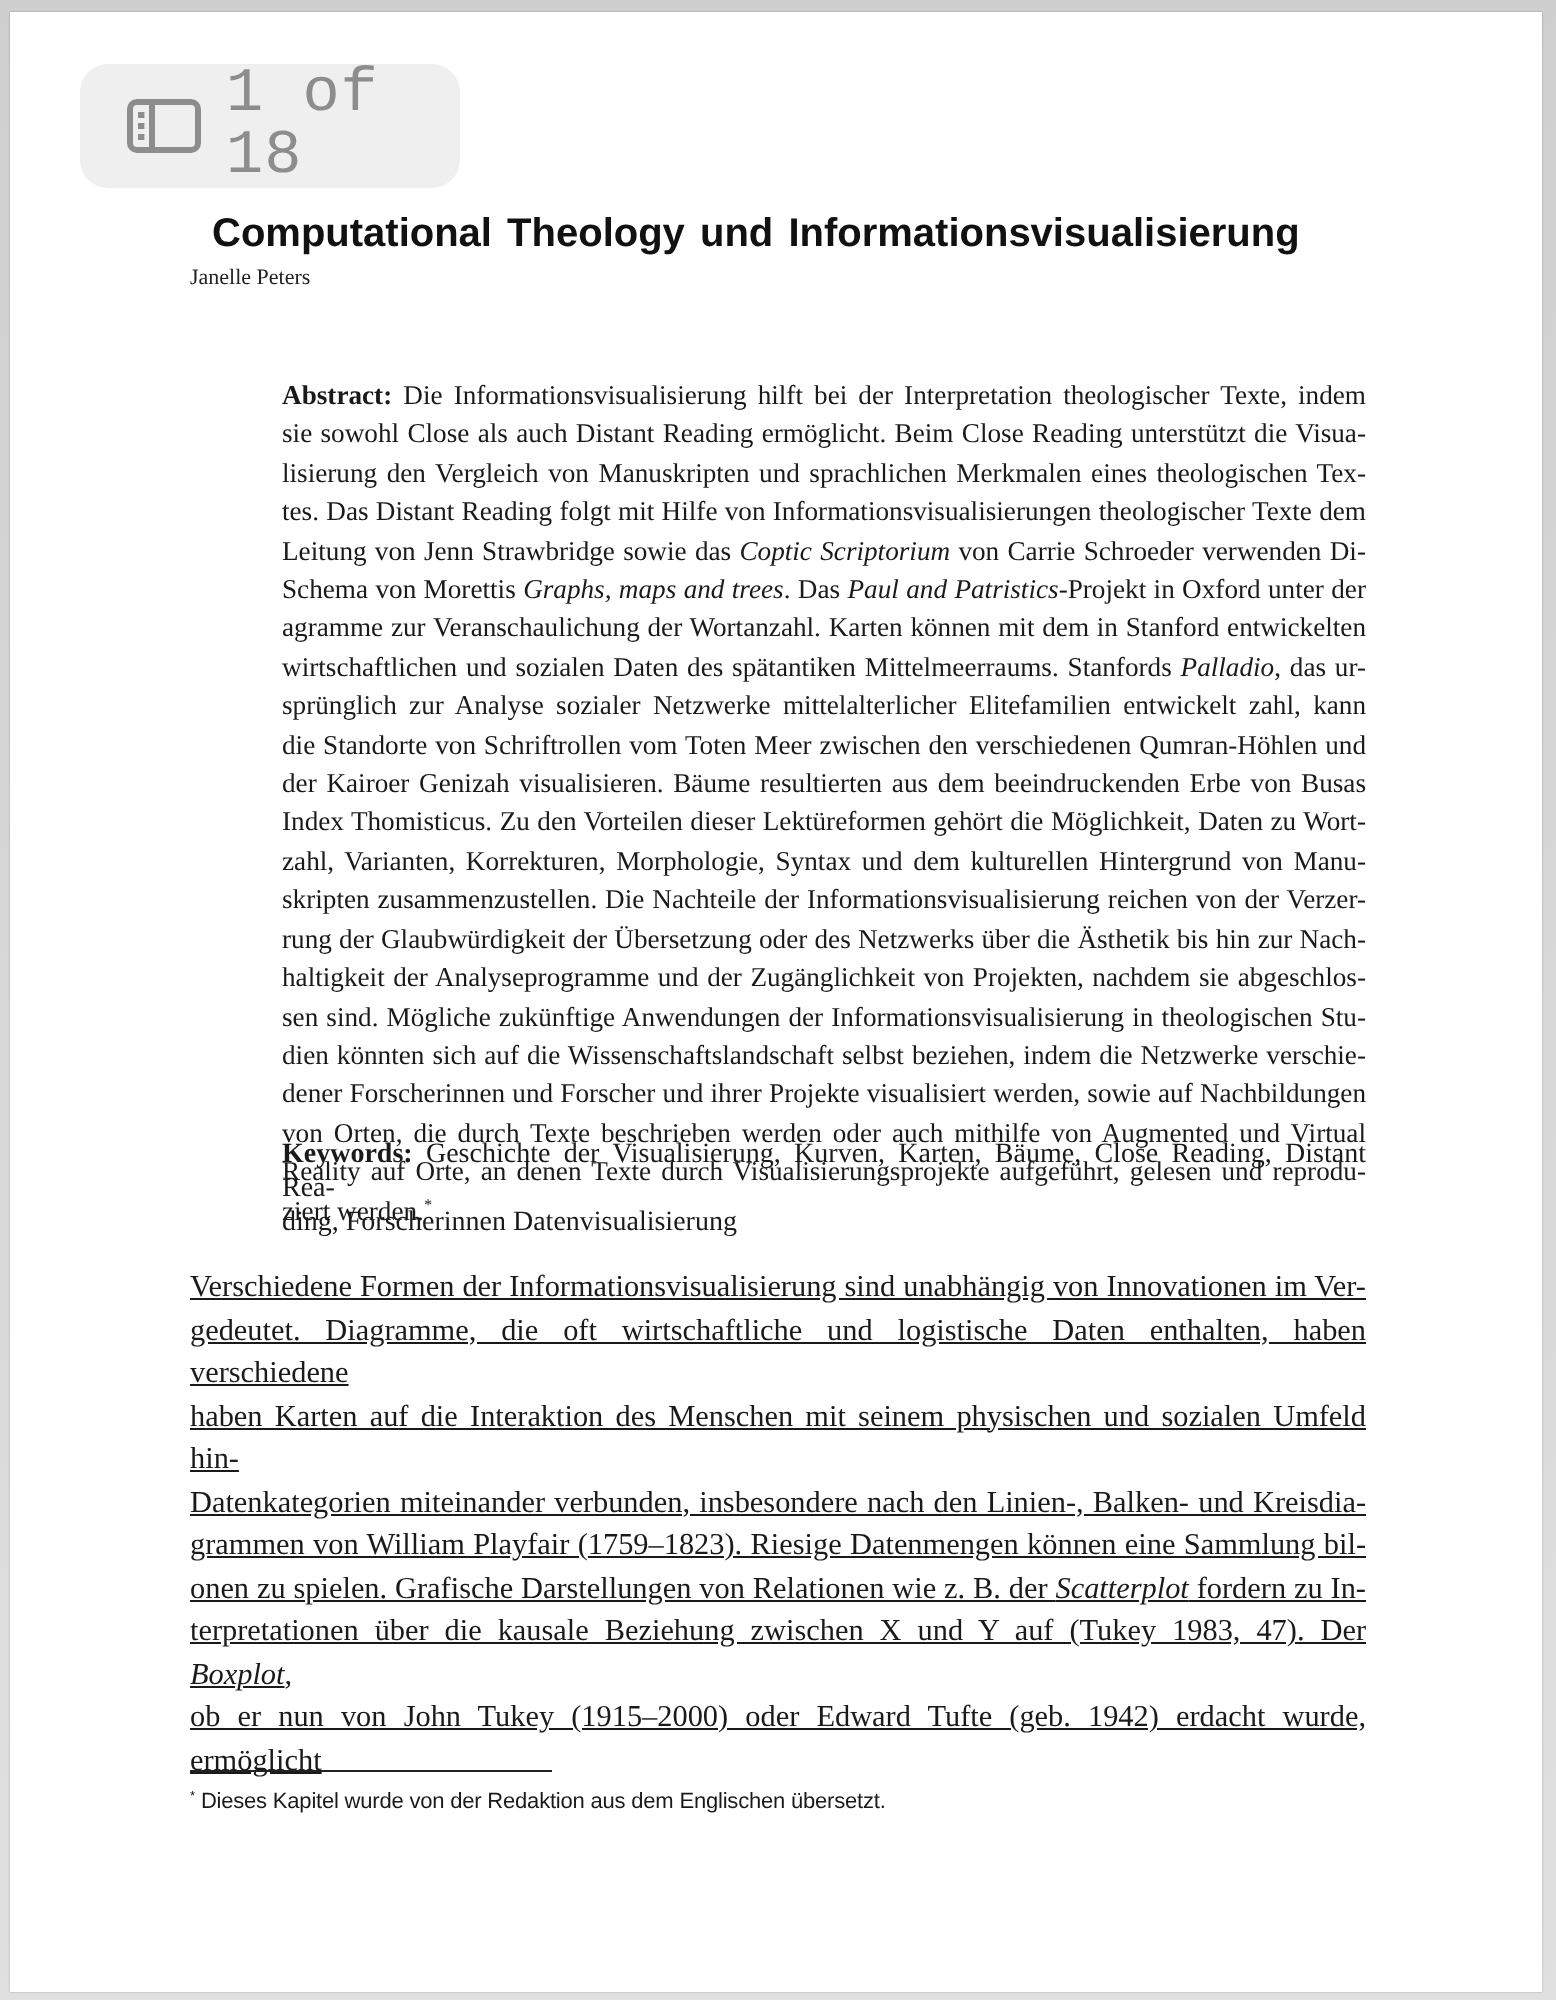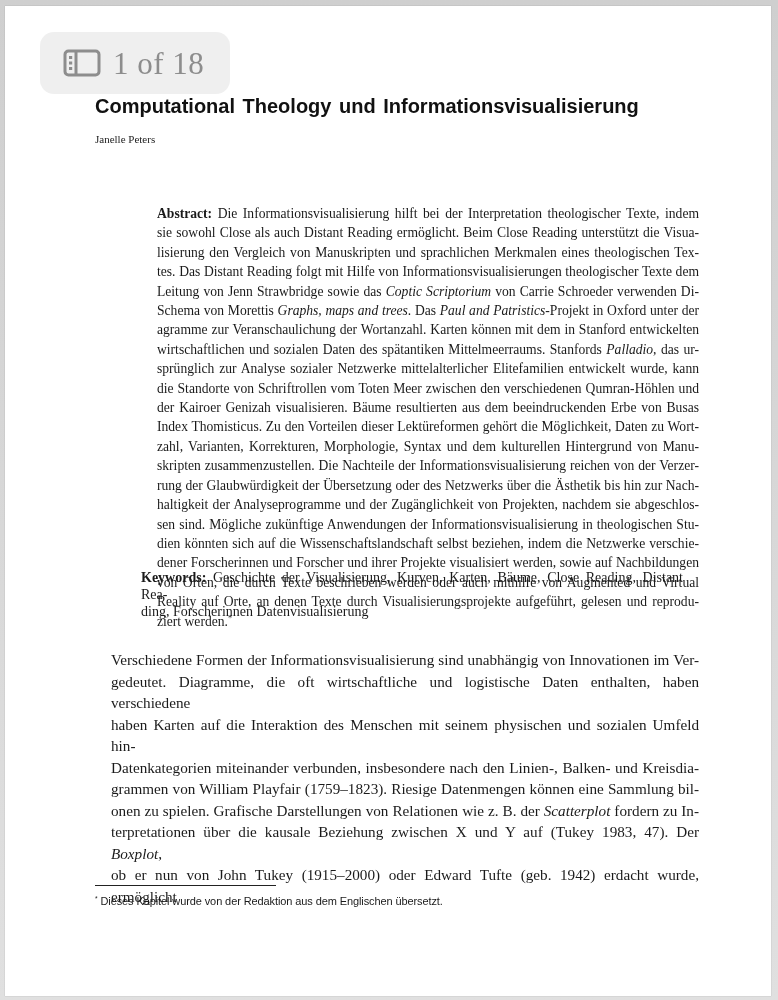--- a/index.html
+++ b/index.html
@@ -40,37 +40,37 @@
     box-sizing: border-box;
     z-index: 5;
   }
   .page-badge .sidebar-icon {
     width: 38px;
     height: 28px;
     margin-right: 12px;
     display: inline-block;
   }
   .page-badge .page-count {
-    font-family: Liberation Serif, serif;
+    font-family: Liberation Mono, monospace;
     font-size: 31px;
     color: #8d8d8d;
     letter-spacing: 0.5px;
     line-height: 1;
   }
   .title {
     position: absolute;
     left: 95px;
     top: 95px;
     font-family: "Liberation Sans", sans-serif;
     font-weight: bold;
     font-size: 20px;
     color: #111;
     white-space: nowrap;
     word-spacing: 2px;
-    margin: 0;
+    margin: 11px;
   }
   .author {
     position: absolute;
     left: 95px;
     top: 133px;
     font-family: "Liberation Serif", serif;
     font-size: 11px;
     color: #222;
     margin: 0;
   }
@@ -78,21 +78,21 @@
     position: absolute;
     left: 141px;
     top: 188px;
     width: 542px;
     font-family: "Liberation Serif", serif;
     font-size: 13.6px;
     line-height: 19.4px;
     color: #1a1a1a;
     text-align: justify;
     hyphens: manual;
-    margin: 16px;
+    margin: 0;
   }
   .keywords {
     position: absolute;
     left: 141px;
     top: 569px;
     width: 542px;
     font-family: "Liberation Serif", serif;
     font-size: 14px;
     line-height: 17px;
     color: #1a1a1a;
@@ -103,21 +103,22 @@
   .body-text {
     position: absolute;
     left: 95px;
     top: 633px;
     width: 588px;
     font-family: "Liberation Serif", serif;
     font-size: 15.2px;
     line-height: 21.5px;
     color: #1a1a1a;
     text-align: justify;
-    margin: 16px;
+    margin: 0;
+    text-decoration: underline;
   }
   .footnote-rule {
     position: absolute;
     left: 95px;
     top: 885px;
     width: 181px;
     height: 0;
     border-top: 1px solid #222;
   }
   .footnote {
@@ -163,21 +164,21 @@
 
 <div class="abstract" id="abstract-block">
     <span class="line"><span class="label-bold">Abstract: </span>Die Informationsvisualisierung hilft bei der Interpretation theologischer Texte, indem</span>
     <span class="line">sie sowohl Close als auch Distant Reading ermöglicht. Beim Close Reading unterstützt die Visua-</span>
     <span class="line">lisierung den Vergleich von Manuskripten und sprachlichen Merkmalen eines theologischen Tex-</span>
     <span class="line">tes. Das Distant Reading folgt mit Hilfe von Informationsvisualisierungen theologischer Texte dem</span>
     <span class="line">Leitung von Jenn Strawbridge sowie das <em>Coptic Scriptorium</em> von Carrie Schroeder verwenden Di-</span>
     <span class="line">Schema von Morettis <em>Graphs, maps and trees</em>. Das <em>Paul and Patristics</em>-Projekt in Oxford unter der</span>
     <span class="line">agramme zur Veranschaulichung der Wortanzahl. Karten können mit dem in Stanford entwickelten</span>
     <span class="line">wirtschaftlichen und sozialen Daten des spätantiken Mittelmeerraums. Stanfords <em>Palladio</em>, das ur-</span>
-    <span class="line">sprünglich zur Analyse sozialer Netzwerke mittelalterlicher Elitefamilien entwickelt wurde, kann</span>
+    <span class="line">sprünglich zur Analyse sozialer Netzwerke mittelalterlicher Elitefamilien entwickelt zahl, kann</span>
     <span class="line">die Standorte von Schriftrollen vom Toten Meer zwischen den verschiedenen Qumran-Höhlen und</span>
     <span class="line">der Kairoer Genizah visualisieren. Bäume resultierten aus dem beeindruckenden Erbe von Busas</span>
     <span class="line">Index Thomisticus. Zu den Vorteilen dieser Lektüreformen gehört die Möglichkeit, Daten zu Wort-</span>
     <span class="line">zahl, Varianten, Korrekturen, Morphologie, Syntax und dem kulturellen Hintergrund von Manu-</span>
     <span class="line">skripten zusammenzustellen. Die Nachteile der Informationsvisualisierung reichen von der Verzer-</span>
     <span class="line">rung der Glaubwürdigkeit der Übersetzung oder des Netzwerks über die Ästhetik bis hin zur Nach-</span>
     <span class="line">haltigkeit der Analyseprogramme und der Zugänglichkeit von Projekten, nachdem sie abgeschlos-</span>
     <span class="line">sen sind. Mögliche zukünftige Anwendungen der Informationsvisualisierung in theologischen Stu-</span>
     <span class="line">dien könnten sich auf die Wissenschaftslandschaft selbst beziehen, indem die Netzwerke verschie-</span>
     <span class="line">dener Forscherinnen und Forscher und ihrer Projekte visualisiert werden, sowie auf Nachbildungen</span>

